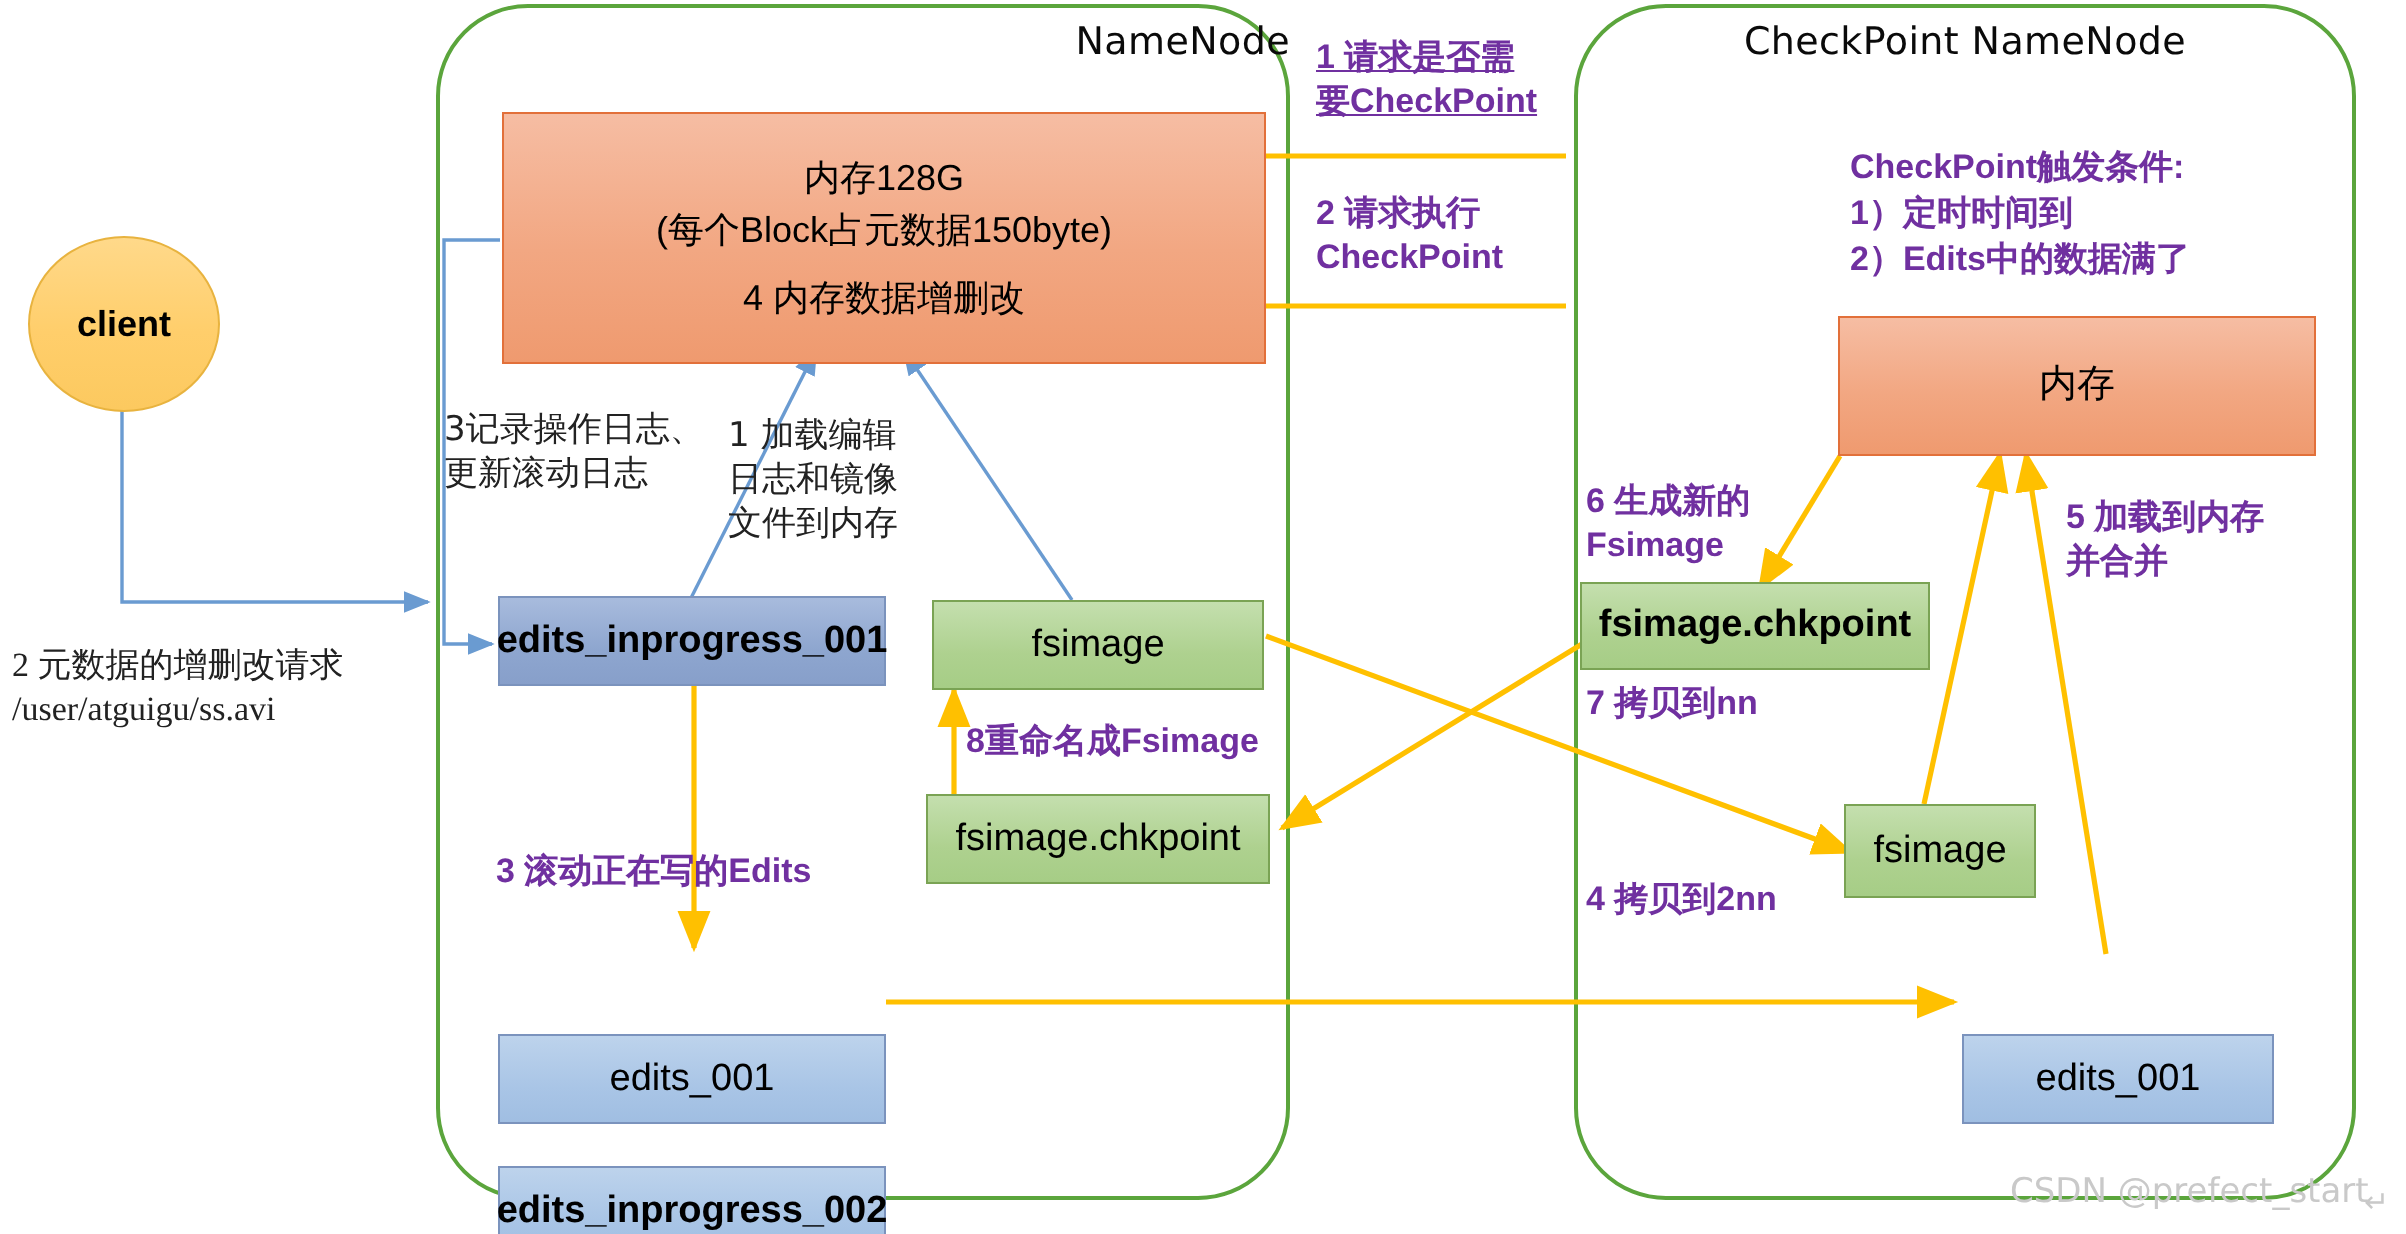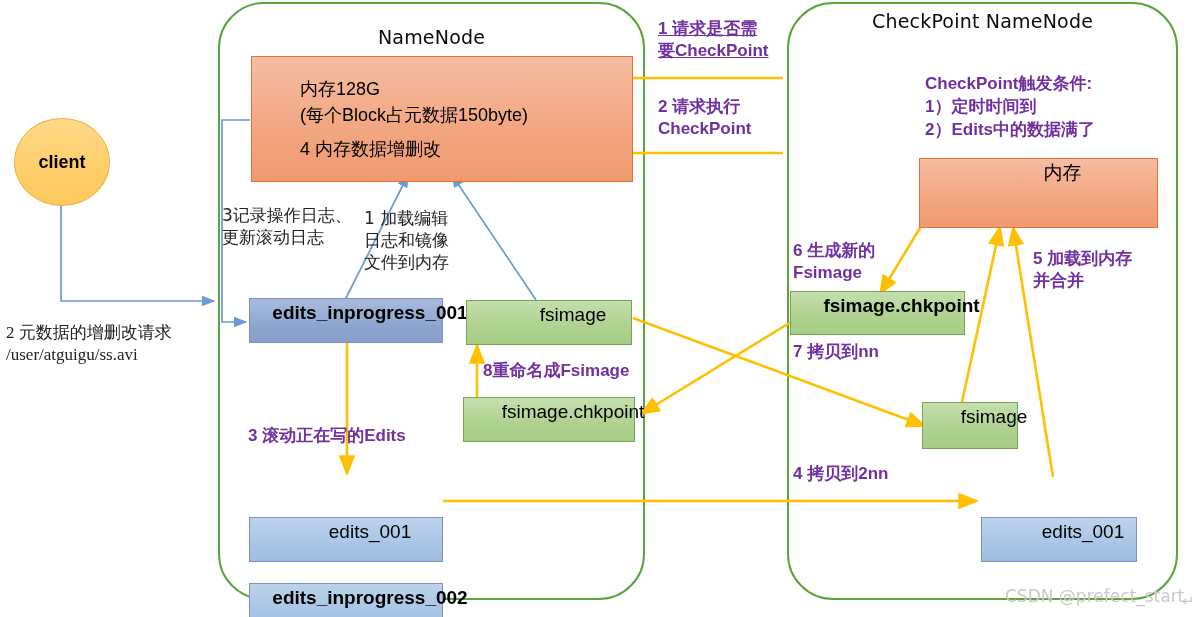--- a/index.html
+++ b/index.html
@@ -27,28 +27,27 @@
     color:#0a0a0a;
     letter-spacing:.2px;
     white-space:nowrap;
     font-family:"DejaVu Sans",sans-serif;
   }
 
   .box{
     position:absolute;
     box-sizing:border-box;
     display:flex;
-    align-items:flex-start;
+    align-items:center;
     justify-content:center;
     text-align:center;
     color:#000;
     font-size:17px;
     white-space:pre-line;
     line-height:1.45;
-    padding-left:48px;
   }
   .box-mem{
     background:linear-gradient(180deg,#f6bda3 0%,#f2a782 55%,#ef9a6f 100%);
     border:1px solid #e2703a;
   }
   .box-blue-dark{
     background:linear-gradient(180deg,#a8bbdd 0%,#8ea6cf 60%,#879fca 100%);
     border:1px solid #7b93bd;
     font-weight:bold;
     font-size:19px;
@@ -93,21 +92,21 @@
   .wm-arrow{
     position:absolute;color:#c9c9c9;font-size:15px;
   }
 </style>
 </head>
 <body>
 
 <div id="stage">
 
   <div class="panel" style="left:218px;top:2px;width:427px;height:598px;"></div>
-  <div class="panel-title" style="left:218px;top:26px;width:427px;">NameNode</div>
+  <div class="panel-title" style="left:218px;top:10px;width:427px;text-align:right;">NameNode</div>
 
   <div class="panel" style="left:787px;top:2px;width:391px;height:598px;"></div>
   <div class="panel-title" style="left:787px;top:10px;width:391px;">CheckPoint NameNode</div>
 
   <svg class="layer" viewBox="0 0 1203 617">
     <defs>
       <marker id="ar-orange" markerWidth="9" markerHeight="9" refX="7.2" refY="3.2" orient="auto">
         <path d="M0,0 L8,3.2 L0,6.4 z" fill="#FFC000"></path>
       </marker>
       <marker id="ar-blue" markerWidth="9" markerHeight="9" refX="7.2" refY="3.2" orient="auto">
@@ -202,18 +201,18 @@
 2）Edits中的数据满了</div>
 
   <div class="note note-purple" style="left:793px;top:240px;width:130px;">6 生成新的
 Fsimage</div>
 
   <div class="note note-purple" style="left:793px;top:341px;width:160px;">7 拷贝到nn</div>
 
   <div class="note note-purple" style="left:1033px;top:248px;width:150px;">5 加载到内存
 并合并</div>
 
-  <div class="note note-purple" style="left:793px;top:463px;width:160px;">4 拷贝到2nn</div>
+  <div class="note note-purple" style="left:793px;top:439px;width:160px;">4 拷贝到2nn</div>
 
   <div class="watermark" style="left:1005px;top:586px;">CSDN @prefect_start</div>
   <div class="wm-arrow" style="left:1182px;top:592px;">↵</div>
 
 </div>
 
 </body></html>

